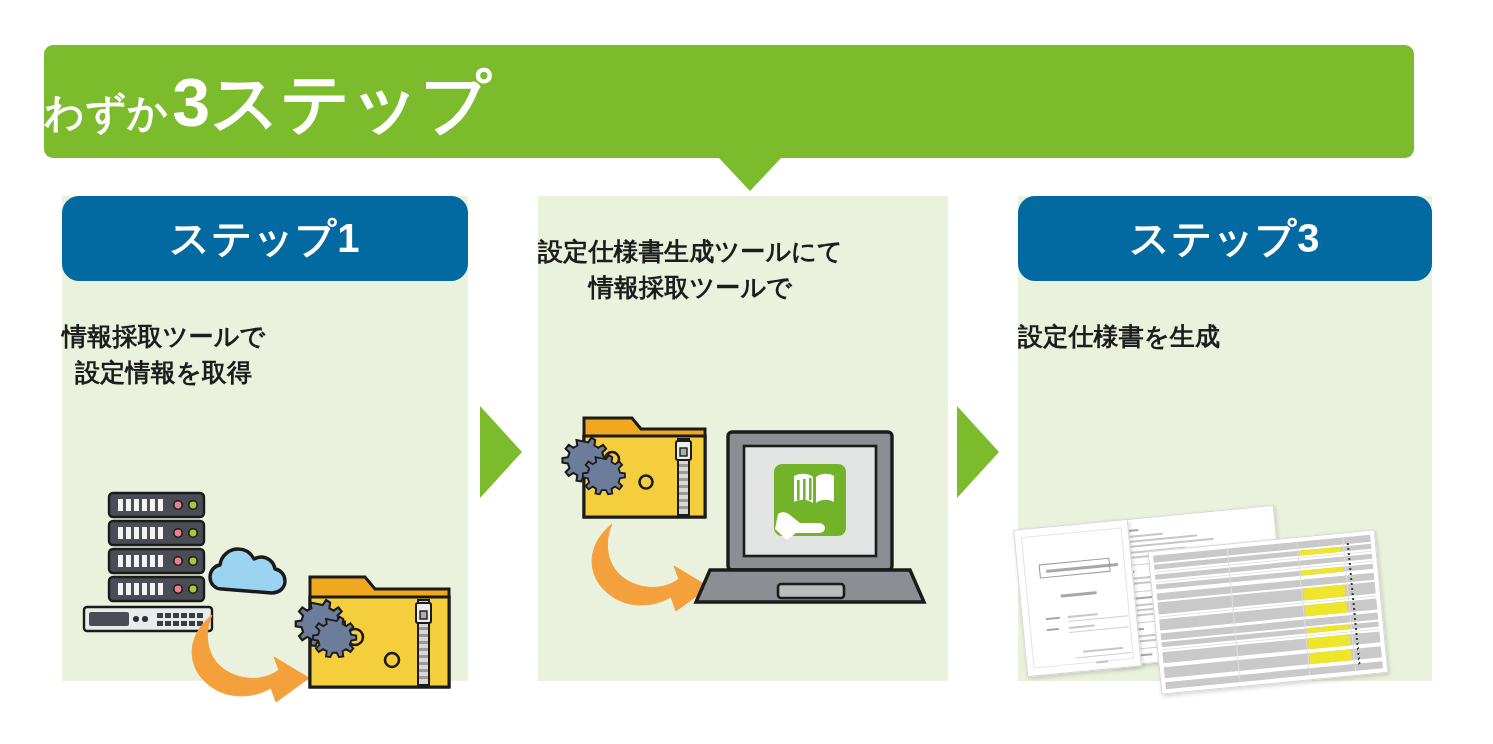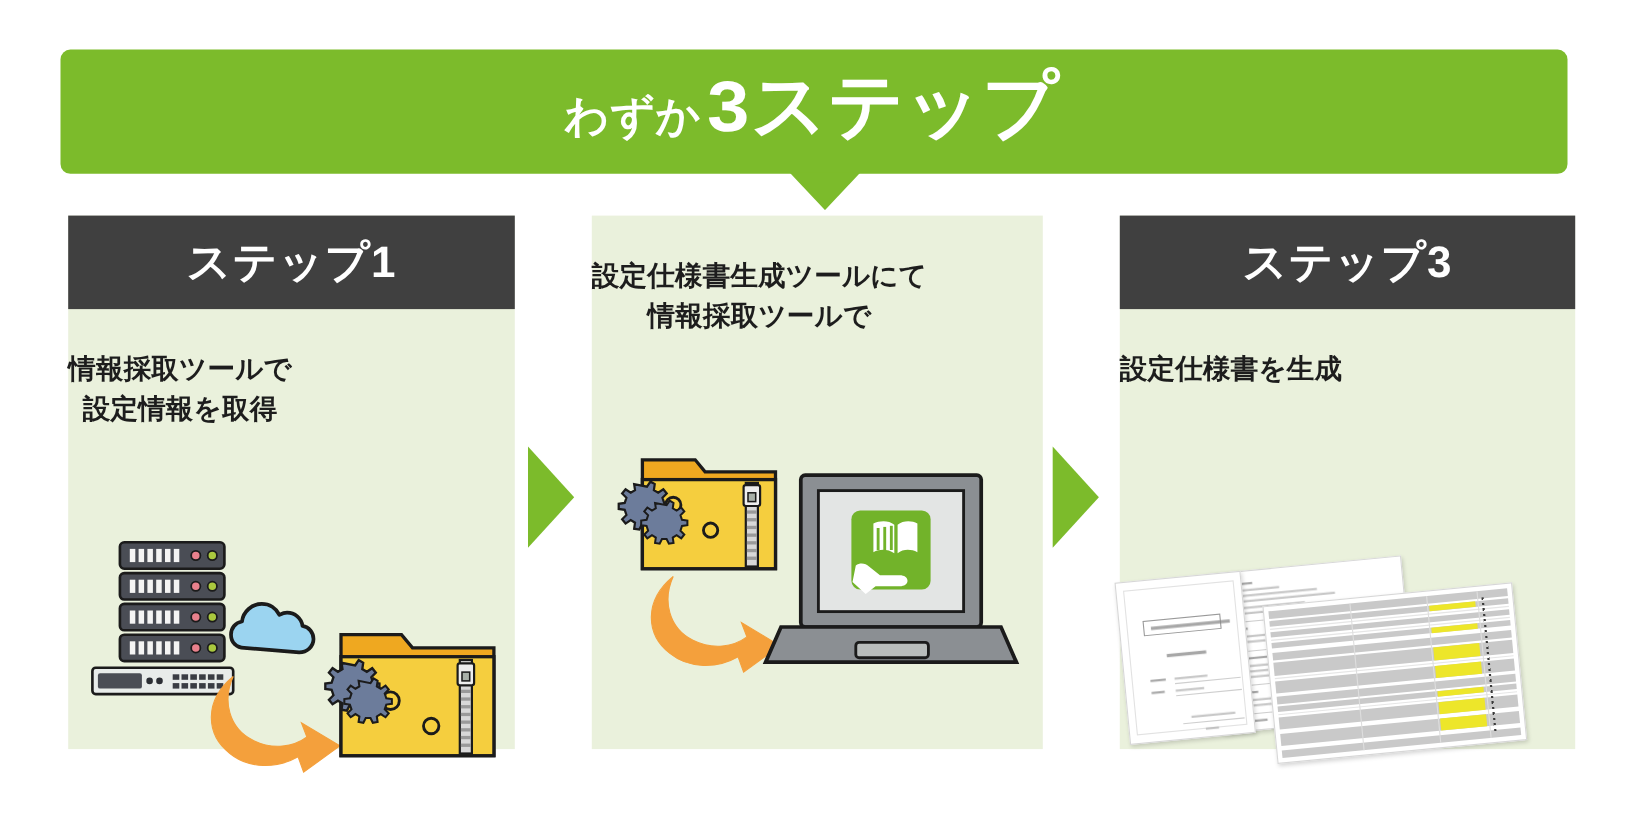--- a/index.html
+++ b/index.html
@@ -20,30 +20,28 @@
   #stage {
     position: relative;
     width: 1493px;
     height: 744px;
     background: #ffffff;
   }
 
   
   .banner {
     position: absolute;
-    left: 55px;
+    left: 44px;
     top: 45px;
     width: 1370px;
     height: 113px;
     background: #7CBB2B;
     border-radius: 9px;
     display: flex;
     align-items: center;
-    justify-content: center;
-    font-family: Liberation Mono, monospace;
   }
   .banner-tail {
     position: absolute;
     left: 718px;
     top: 157px;
     width: 64px;
     height: 34px;
     overflow: hidden;
   }
   .banner-tail::before {
@@ -83,28 +81,29 @@
     background: #EAF1DC;
     display: flex;
     flex-direction: column;
   }
   #panel-1 { left: 62px;   width: 406px; }
   #panel-2 { left: 538px;  width: 410px; }
   #panel-3 { left: 1018px; width: 414px; }
 
   .panel-header {
     height: 85px;
-    background: #404040;
+    background: #0369a1;
     color: #ffffff;
     font-size: 40px;
     font-weight: bold;
     display: flex;
     align-items: center;
     justify-content: center;
     letter-spacing: 1px;
+    border-radius: 17px;
   }
   .panel-body {
     flex: 1;
     display: flex;
     flex-direction: column;
     align-items: flex-start;
     position: relative;
   }
   .panel-caption {
     margin-top: 38px;

